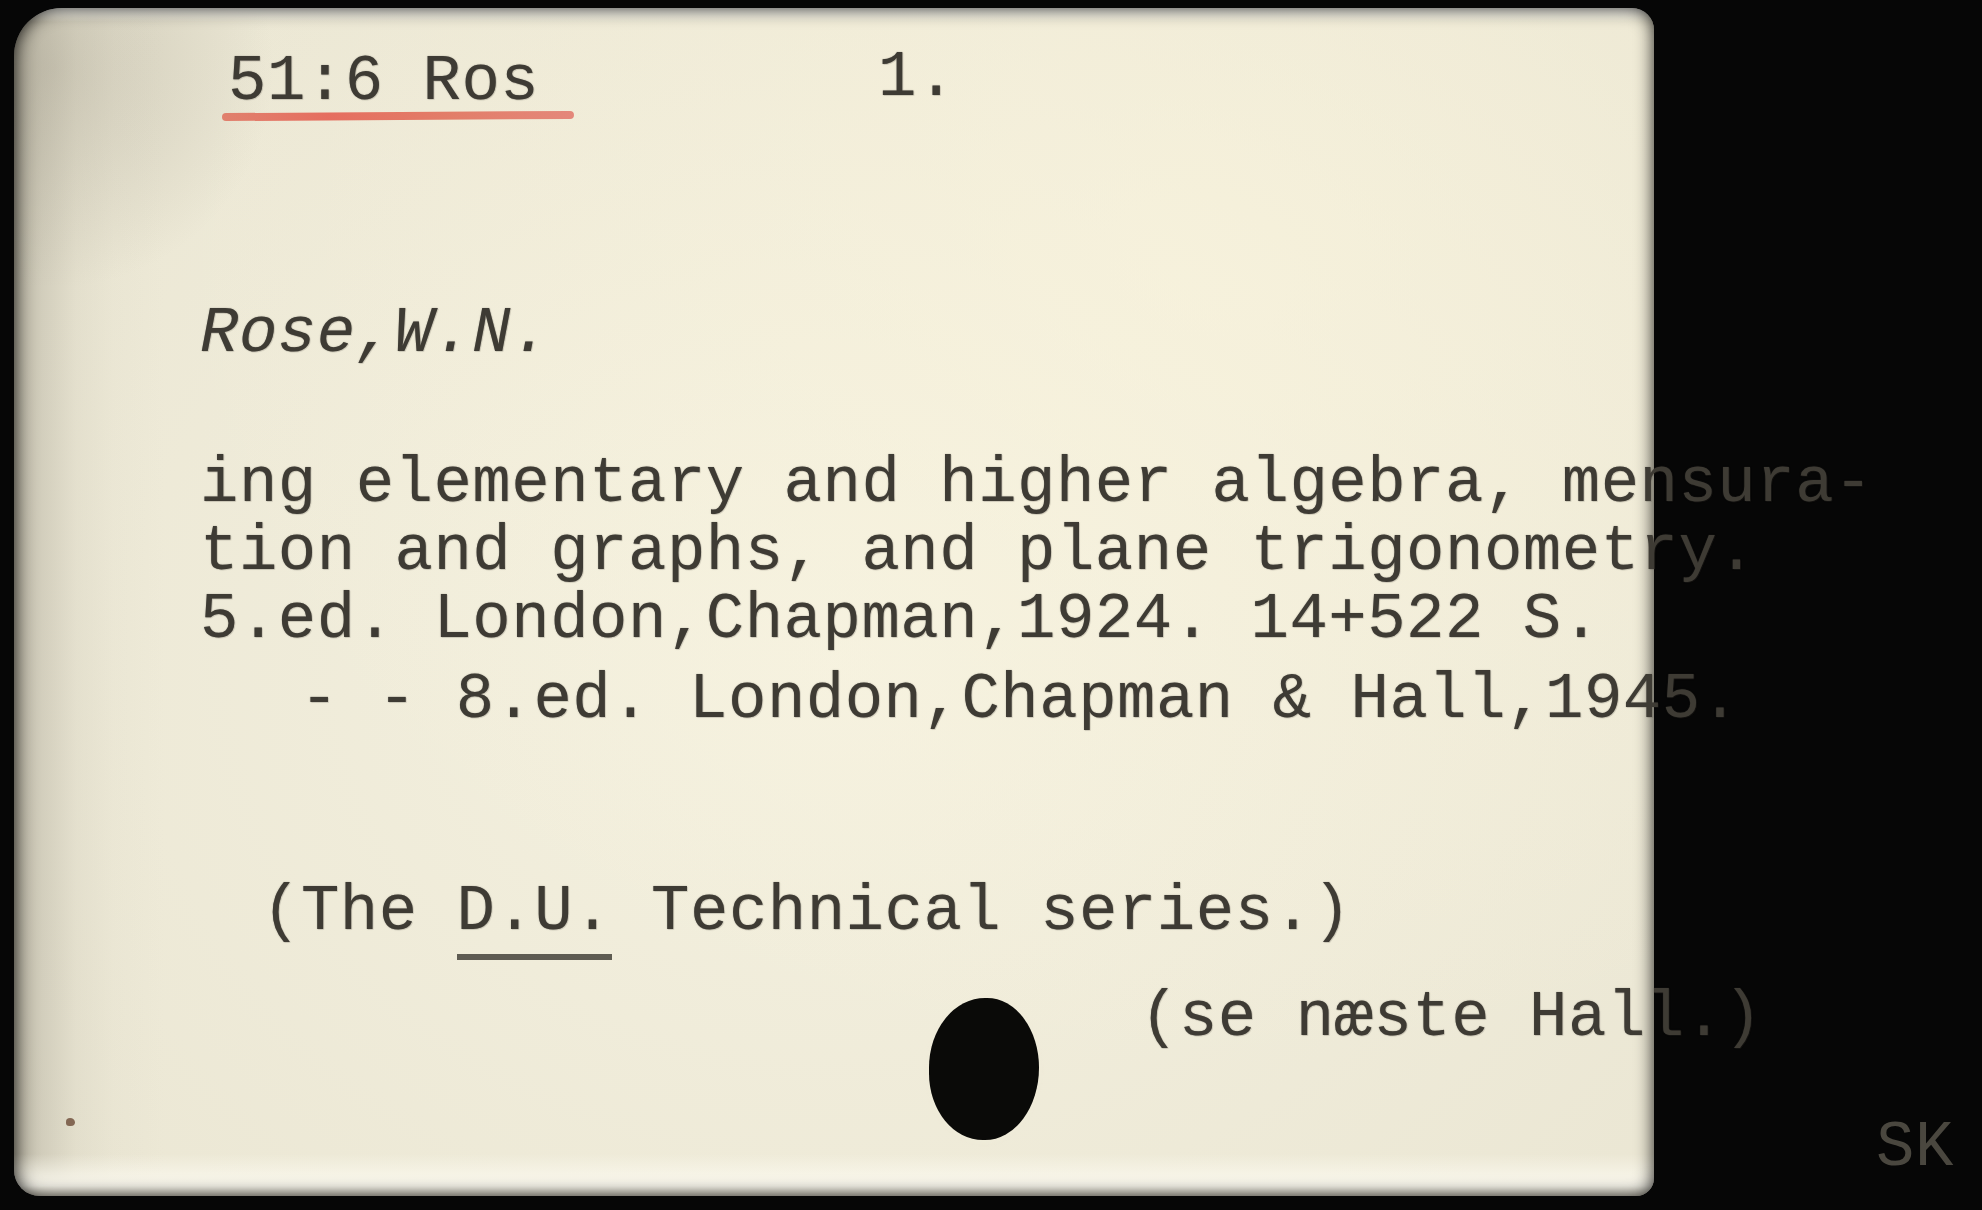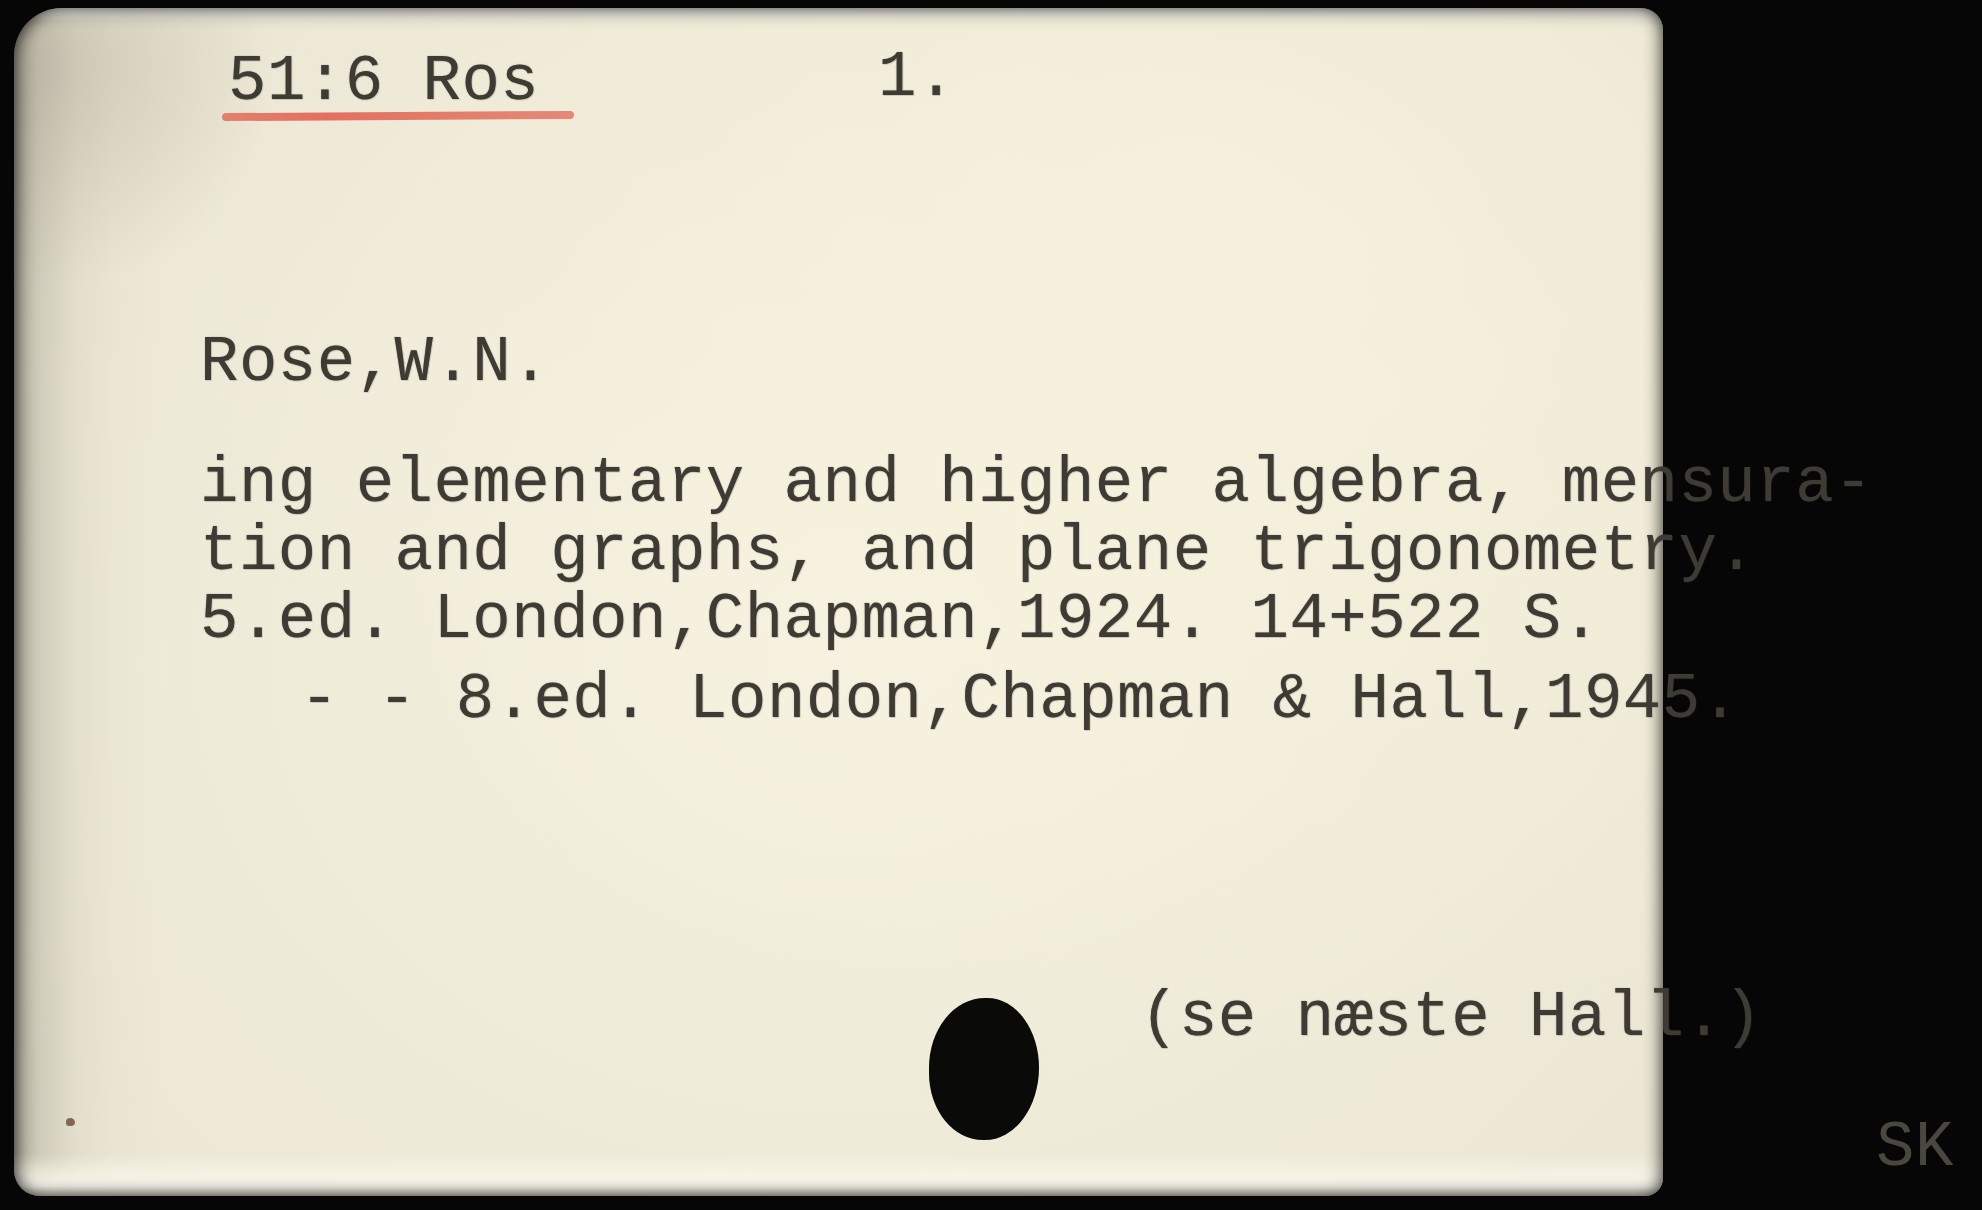--- a/index.html
+++ b/index.html
@@ -32,21 +32,20 @@
       
       linear-gradient(90deg, rgba(125,120,106,0.50) 0px, rgba(150,145,130,0.30) 28px, rgba(185,180,163,0.18) 62px, rgba(210,205,188,0.10) 100px, rgba(210,205,188,0.0) 150px),
       
       radial-gradient(circle at 40px 60px, rgba(140,134,118,0.30) 0px, rgba(140,134,118,0.0) 220px),
       
       radial-gradient(ellipse at 72% 22%, rgba(252,246,222,0.55) 0%, rgba(252,246,222,0.0) 62%),
       
       radial-gradient(ellipse at 50% 55%, rgba(255,253,240,0.25) 0%, rgba(214,209,190,0.25) 95%),
       #f1edda;
     box-shadow: 0 0 18px rgba(0,0,0,0.9) inset;
-    padding-left: 9px;
   }
   .txt {
     position: absolute;
     font-size: 64px;
     line-height: 1.0;
     color: #3e3b34;
     white-space: pre;
     letter-spacing: 0.5px;
     text-shadow: 0 0 1.2px rgba(62,59,52,0.55), 1px 1px 0.5px rgba(62,59,52,0.12);
   }
@@ -56,21 +55,21 @@
     left: 208px;
     top: 104px;
     width: 352px;
     height: 8px;
     border-radius: 4px;
     background: linear-gradient(90deg, #df6f5c 0%, #e4584a 30%, #e06a55 65%, #e2766a 100%);
     opacity: 0.85;
     transform: rotate(-0.35deg);
   }
   .card-number { left: 864px; top: 38px; }
-  .author { left: 186px; top: 323px; }
+  .author { left: 186px; top: 294px; font-style: italic; }
   .t-line0 { left: 248px; top: 376px; }
   .t-line1 { left: 186px; top: 444px; }
   .t-line2 { left: 186px; top: 512px; }
   .t-line3 { left: 186px; top: 580px; text-align: center; }
   .e-line0 { left: 286px; top: 660px; }
   .e-line1 { left: 186px; top: 748px; }
   .series-line { left: 248px; top: 872px; }
   .series-abbr {
     border-bottom: 6px solid rgba(58,55,48,0.8);
     padding-bottom: 6px;
@@ -110,20 +109,21 @@
     <div class="txt card-number">1.</div>
 
     <div class="txt author">Rose,W.N.</div>
 
     <div class="txt t-line2">tion and graphs, and plane trigonometry.</div>
     <div class="txt t-line1">ing elementary and higher algebra, mensura-</div>
     <div class="txt t-line3">5.ed. London,Chapman,1924. 14+522 S.</div>
 
     <div class="txt e-line0">- - 8.ed. London,Chapman &amp; Hall,1945.</div>
 
+    <div class="txt series-line"><span>(The </span><span class="series-abbr">D.U.</span><span> Technical series.)</span></div>
 
     <div class="txt see-note">(se næste Hall.)</div>
 
     <div class="txt initials">SK</div>
 
     <div class="hole-punch"></div>
     <div class="speck"></div>
   </div>
 </div>
 

